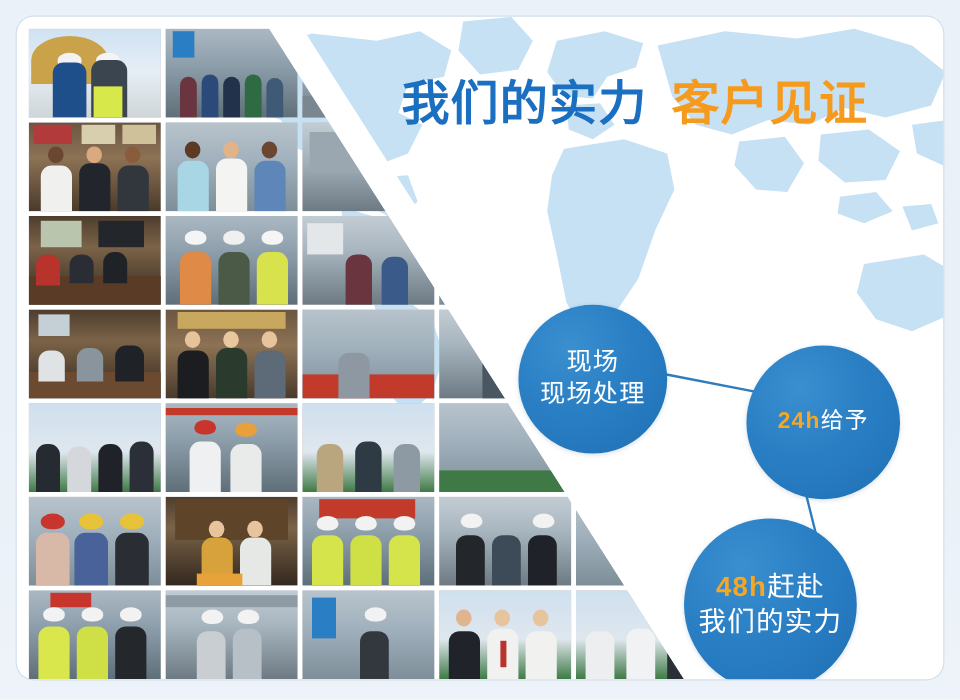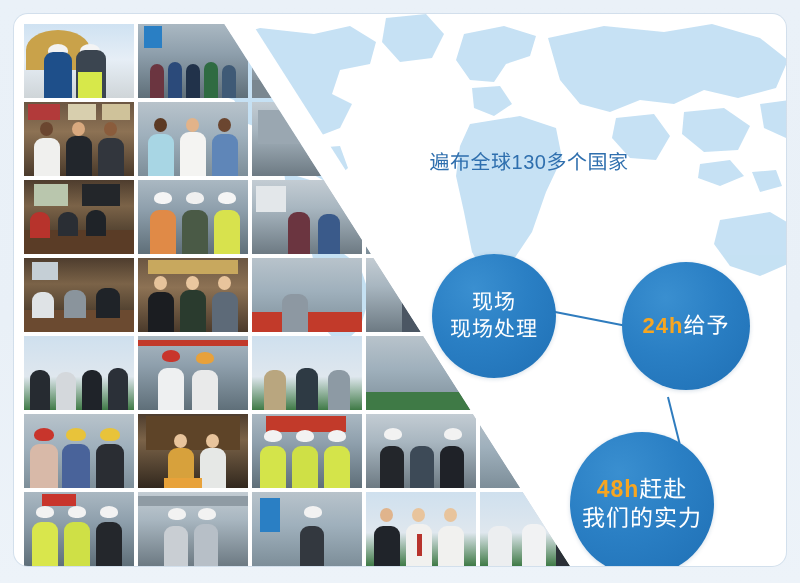--- a/index.html
+++ b/index.html
@@ -147,21 +147,21 @@
     font-weight: 500;
     letter-spacing: 1px;
     background: radial-gradient(circle at 34% 28%, #3a8fd0 0%, #2a7fc4 45%, #1f6fb4 100%);
     box-shadow: 0 1px 4px rgba(20,70,120,.18);
     z-index: 4;
   }
   .circle .ln { display: block; white-space: nowrap; }
   .circle .hl { color: #f7a621; font-weight: 700; }
 
   #circle-1 { left: 418px; top: 240px; width: 124px; height: 124px; font-size: 21px; align-items: center; }
-  #circle-2 { left: 608px; top: 248px; width: 128px; height: 128px; font-size: 22px; }
+  #circle-2 { left: 608px; top: 274px; width: 128px; height: 128px; font-size: 19px; }
   #circle-3 { left: 556px; top: 418px; width: 144px; height: 144px; font-size: 23px; }
 
   .connector {
     position: absolute;
     background: #2f7cbe;
     height: 2px;
     transform-origin: 0 50%;
     z-index: 3;
   }
   #connector-1 { left: 536px; top: 296px; width: 86px; transform: rotate(11deg); }
@@ -452,23 +452,25 @@
           <i class="p" style="left:8px;width:24px;height:40px;background:#eceef0;"></i>
           <i class="p" style="left:42px;width:24px;height:42px;background:#f1f2f3;"></i>
           <i class="p" style="left:76px;width:24px;height:40px;background:#2b3037;"></i>
         </div>
 
       </div>
     </div>
 
     <div class="wedge"></div>
 
+    <div class="heading">
+      <span class="t-blue">我们的实力</span><span class="t-orange">客户见证</span>
+    </div>
 
     <div class="subtitle">
-      <div>遍布全球130多个国家</div>
     </div>
 
     <div class="connector" id="connector-1"></div>
     <div class="connector" id="connector-2"></div>
 
     <div class="circle" id="circle-1">
       <span class="ln">现场</span>
       <span class="ln">现场处理</span>
     </div>
 

